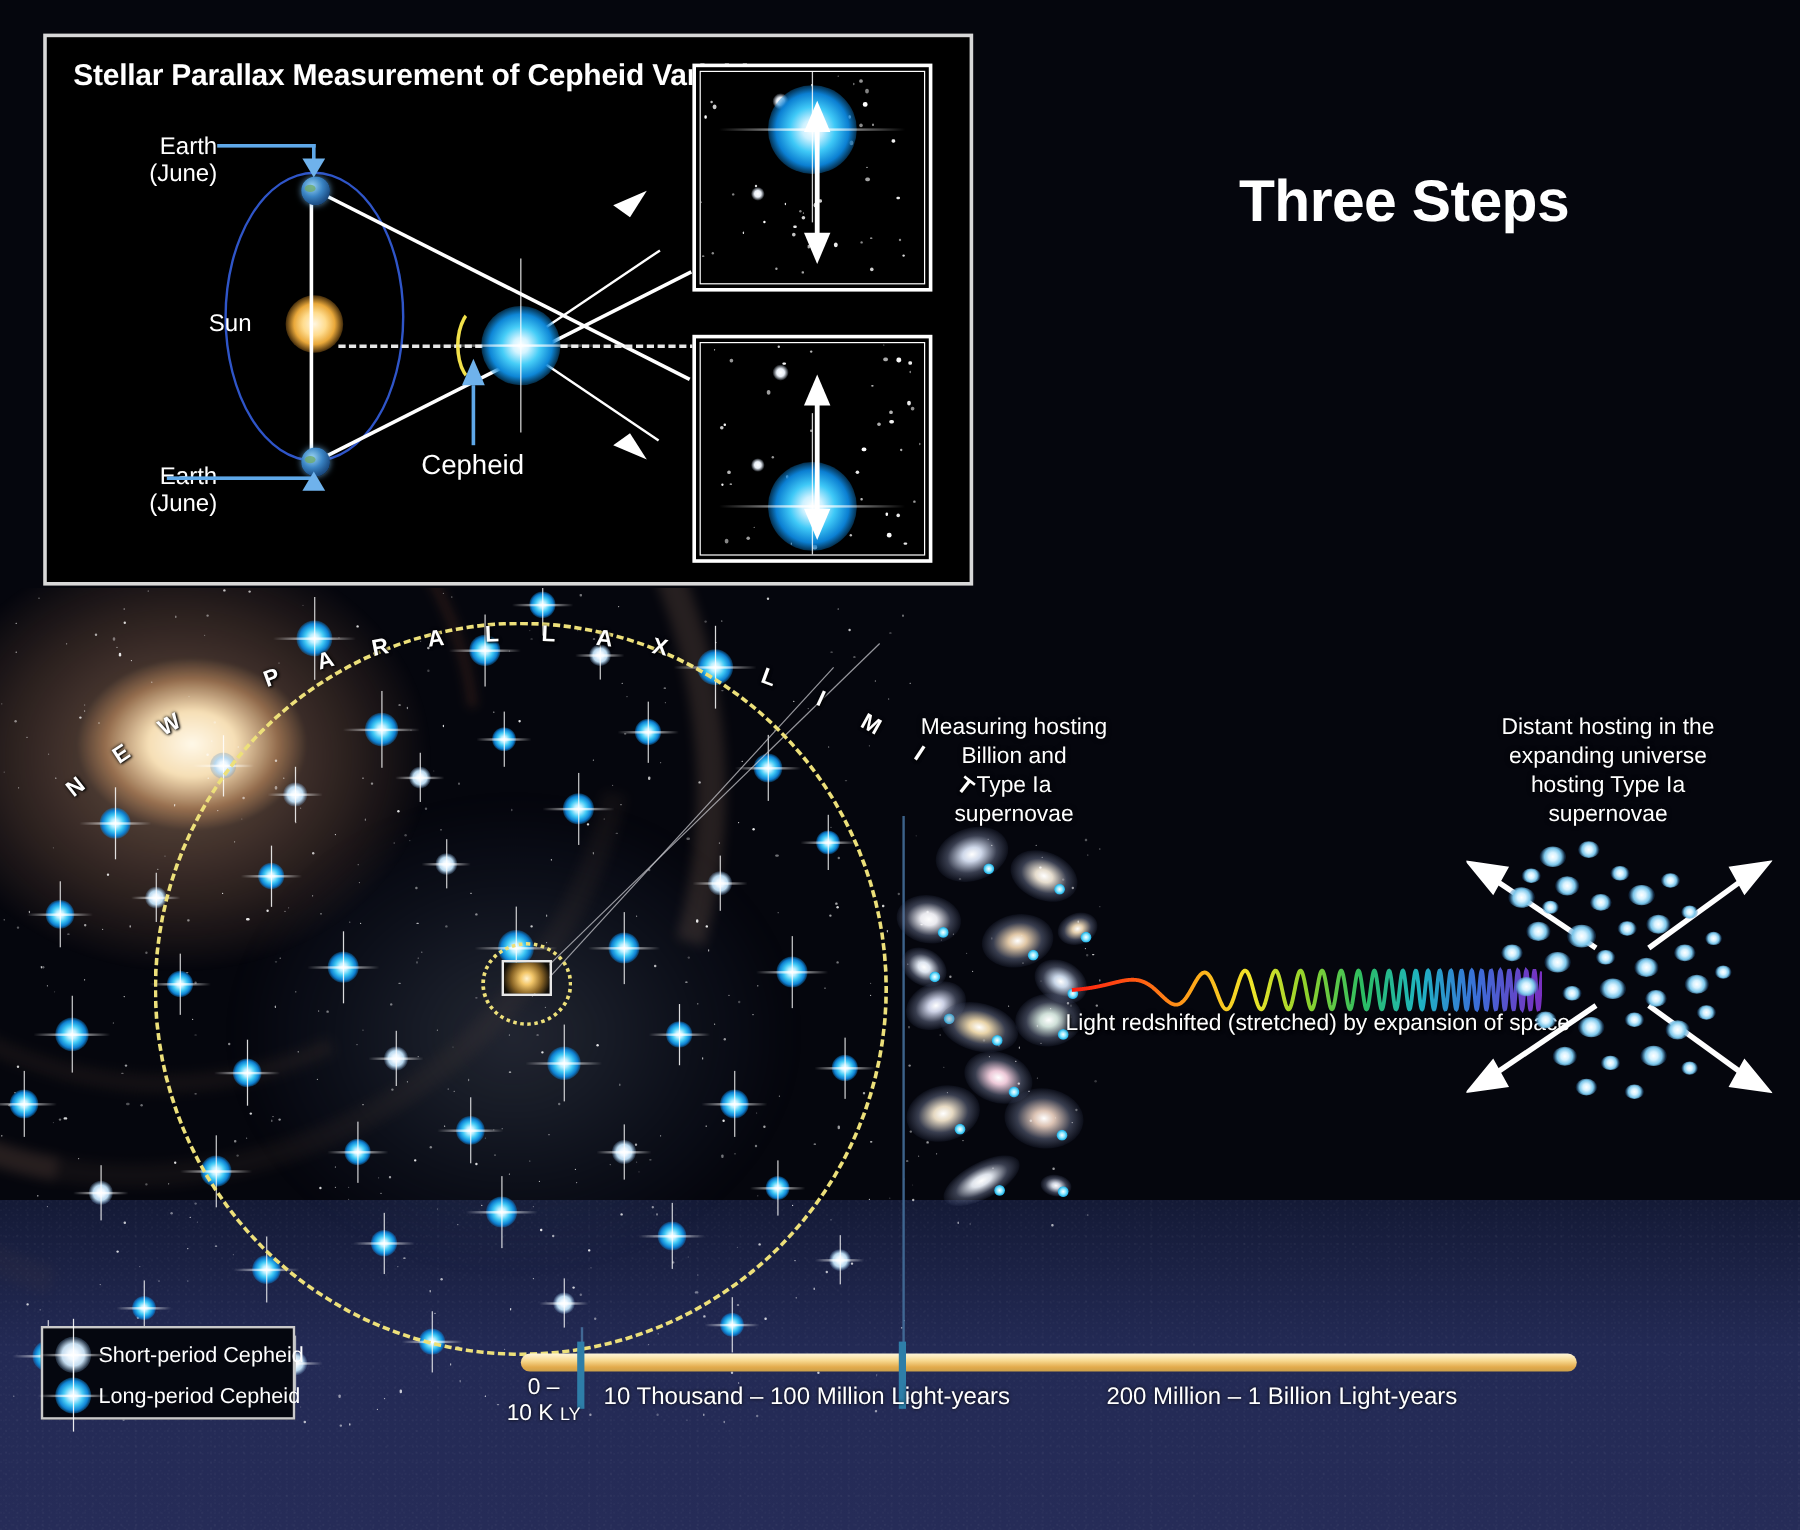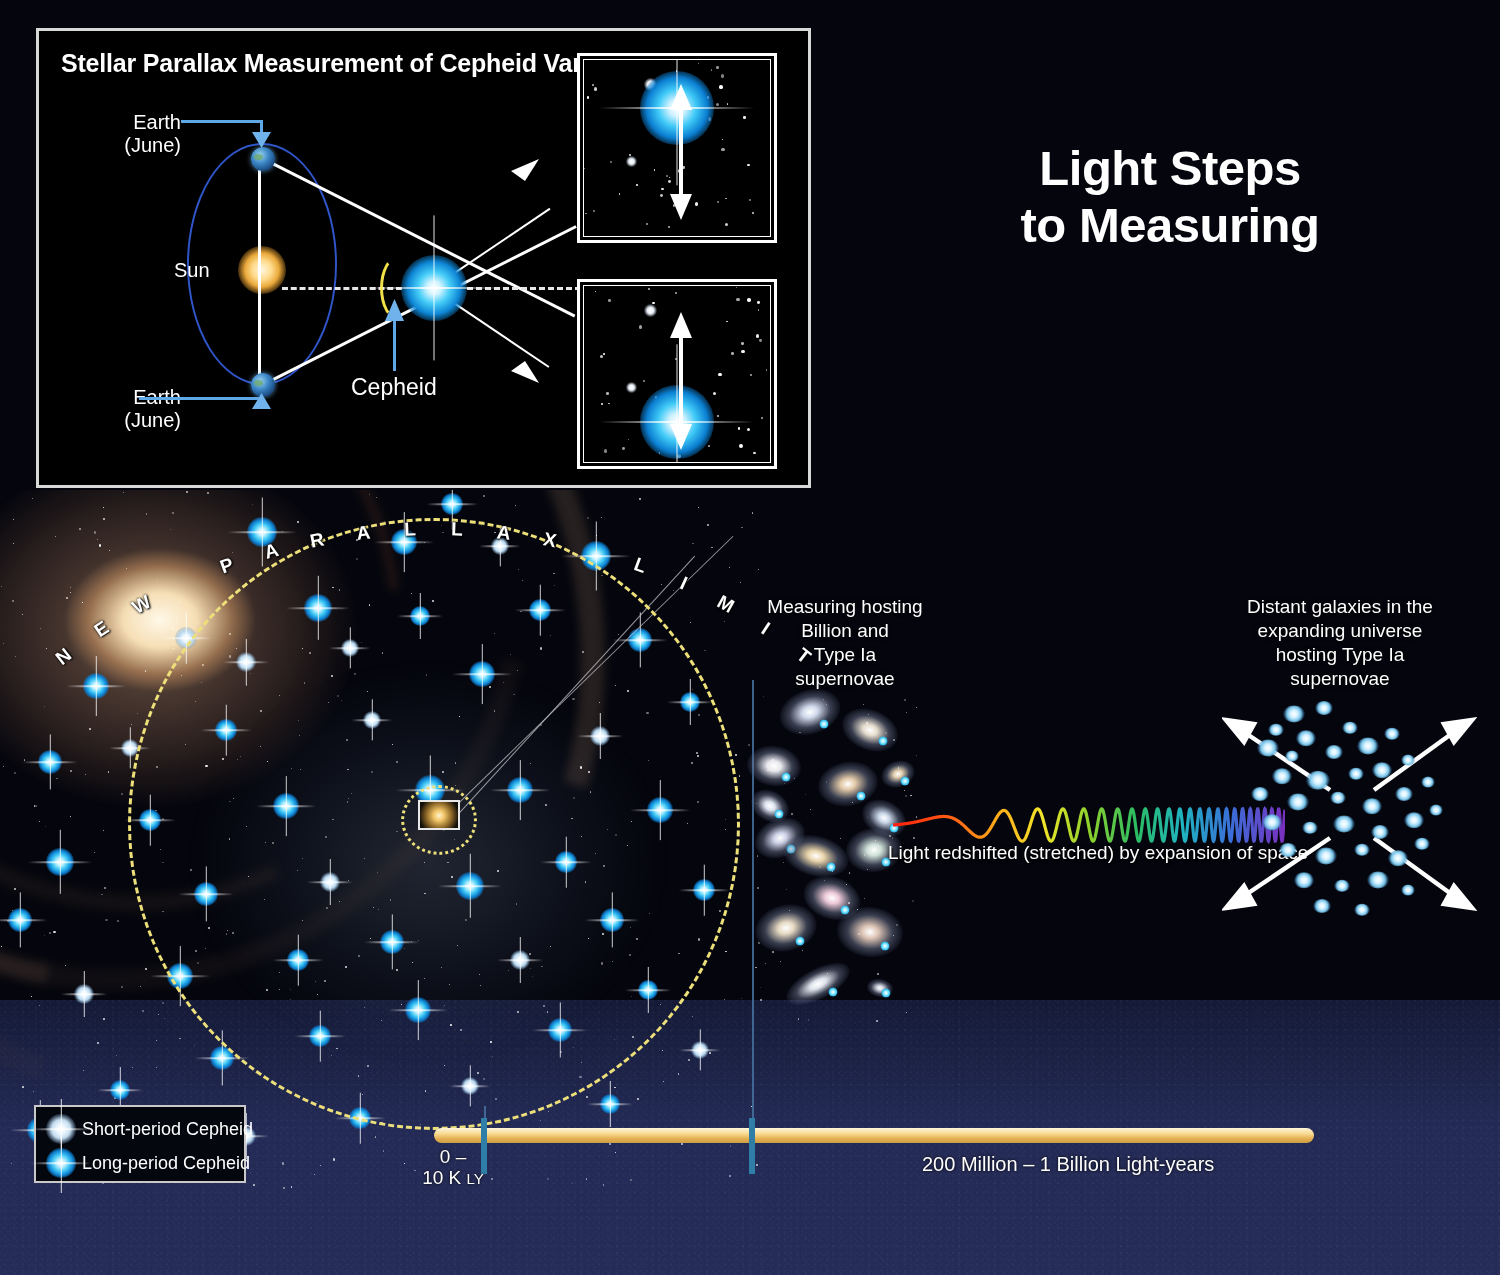--- a/index.html
+++ b/index.html
@@ -858,22 +858,21 @@
         <svg style="position:absolute;left:0;top:0;width:194px;height:184px;">
           <line x1="97" y1="42" x2="97" y2="146" stroke="#fff" stroke-width="4"></line>
           <polygon points="97,26 86,52 108,52" fill="#fff"></polygon>
           <polygon points="97,164 86,138 108,138" fill="#fff"></polygon>
         </svg>
       </div>
     </div>
   </div>
 
   <div class="main-title">
-    <div>Light Steps</div>
-    <div>to Measuring</div>
+    <div>Three Steps</div>
   </div>
 
   <div class="step-label" style="left:750px;top:595px;width:190px;">
     <div id="s2l1">Measuring hosting</div>
     <div id="s2l2">Billion and</div>
     <div id="s2l3">Type Ia</div>
     <div id="s2l4">supernovae</div>
   </div>
   <div class="cluster" id="galaxy-cluster">
       <div class="gal" style="left: 27px; top: 2px; width: 62px; height: 44px; transform: rotate(-18deg); background: radial-gradient(rgb(255, 255, 255) 0%, rgb(207, 216, 234) 18%, rgba(120, 130, 160, 0.45) 48%, rgba(30, 40, 70, 0.15) 72%, rgba(0, 0, 0, 0) 88%);"></div>
@@ -992,21 +991,21 @@
           <stop offset="86%" stop-color="#3a6fd8"></stop>
           <stop offset="100%" stop-color="#7a2fbf"></stop>
         </linearGradient>
       </defs>
       <path id="wavepath" fill="none" stroke="url(#spec)" stroke-width="3.2" d="M0.00,30.00L0.28,29.98L0.56,29.96L0.84,29.94L1.12,29.92L1.40,29.90L1.68,29.87L1.96,29.85L2.24,29.83L2.52,29.81L2.80,29.78L3.08,29.76L3.36,29.74L3.64,29.71L3.92,29.69L4.20,29.66L4.48,29.64L4.76,29.61L5.04,29.58L5.32,29.56L5.60,29.53L5.88,29.50L6.16,29.47L6.44,29.44L6.72,29.42L7.00,29.39L7.28,29.36L7.56,29.33L7.84,29.30L8.12,29.26L8.40,29.23L8.68,29.20L8.96,29.17L9.24,29.14L9.52,29.10L9.80,29.07L10.08,29.03L10.36,29.00L10.64,28.96L10.92,28.93L11.20,28.89L11.48,28.85L11.76,28.82L12.04,28.78L12.32,28.74L12.60,28.70L12.88,28.66L13.16,28.62L13.44,28.58L13.72,28.54L14.00,28.50L14.28,28.46L14.56,28.42L14.84,28.37L15.12,28.33L15.40,28.29L15.68,28.24L15.96,28.20L16.24,28.15L16.52,28.11L16.80,28.06L17.08,28.01L17.36,27.96L17.64,27.92L17.92,27.87L18.20,27.82L18.48,27.77L18.76,27.72L19.04,27.67L19.32,27.62L19.60,27.56L19.88,27.51L20.16,27.46L20.44,27.40L20.72,27.35L21.00,27.30L21.28,27.24L21.56,27.19L21.84,27.13L22.12,27.07L22.40,27.02L22.68,26.96L22.96,26.90L23.24,26.84L23.52,26.78L23.80,26.72L24.08,26.66L24.36,26.60L24.64,26.54L24.92,26.48L25.20,26.42L25.48,26.36L25.76,26.29L26.04,26.23L26.32,26.17L26.60,26.10L26.88,26.04L27.16,25.98L27.44,25.91L27.72,25.84L28.00,25.78L28.28,25.71L28.56,25.65L28.84,25.58L29.12,25.51L29.40,25.45L29.68,25.38L29.96,25.31L30.24,25.24L30.52,25.17L30.80,25.11L31.08,25.04L31.36,24.97L31.64,24.90L31.92,24.83L32.20,24.76L32.48,24.69L32.76,24.62L33.04,24.55L33.32,24.48L33.60,24.41L33.88,24.34L34.16,24.27L34.44,24.21L34.72,24.14L35.00,24.07L35.28,24.00L35.56,23.93L35.84,23.86L36.12,23.79L36.40,23.72L36.68,23.66L36.96,23.59L37.24,23.52L37.52,23.45L37.80,23.39L38.08,23.32L38.36,23.26L38.64,23.19L38.92,23.13L39.20,23.06L39.48,23.00L39.76,22.94L40.04,22.87L40.32,22.81L40.60,22.75L40.88,22.69L41.16,22.63L41.44,22.57L41.72,22.52L42.00,22.46L42.28,22.41L42.56,22.35L42.84,22.30L43.12,22.25L43.40,22.20L43.68,22.15L43.96,22.10L44.24,22.05L44.52,22.01L44.80,21.96L45.08,21.92L45.36,21.88L45.64,21.84L45.92,21.80L46.20,21.77L46.48,21.73L46.76,21.70L47.04,21.67L47.32,21.64L47.60,21.61L47.88,21.59L48.16,21.57L48.44,21.54L48.72,21.53L49.00,21.51L49.28,21.50L49.56,21.49L49.84,21.48L50.12,21.47L50.40,21.47L50.68,21.46L50.96,21.46L51.24,21.47L51.52,21.47L51.80,21.48L52.08,21.50L52.36,21.51L52.64,21.53L52.92,21.55L53.20,21.57L53.48,21.60L53.76,21.63L54.04,21.67L54.32,21.70L54.60,21.74L54.88,21.79L55.16,21.83L55.44,21.88L55.72,21.94L56.00,22.00L56.28,22.06L56.56,22.12L56.84,22.19L57.12,22.26L57.40,22.34L57.68,22.42L57.96,22.50L58.24,22.59L58.52,22.68L58.80,22.78L59.08,22.88L59.36,22.98L59.64,23.09L59.92,23.20L60.20,23.32L60.48,23.44L60.76,23.56L61.04,23.69L61.32,23.82L61.60,23.96L61.88,24.10L62.16,24.25L62.44,24.40L62.72,24.55L63.00,24.71L63.28,24.87L63.56,25.04L63.84,25.21L64.12,25.38L64.40,25.56L64.68,25.74L64.96,25.93L65.24,26.12L65.52,26.31L65.80,26.51L66.08,26.71L66.36,26.92L66.64,27.13L66.92,27.34L67.20,27.56L67.48,27.78L67.76,28.00L68.04,28.23L68.32,28.46L68.60,28.70L68.88,28.93L69.16,29.17L69.44,29.42L69.72,29.66L70.00,29.91L70.28,30.16L70.56,30.41L70.84,30.67L71.12,30.93L71.40,31.19L71.68,31.45L71.96,31.71L72.24,31.98L72.52,32.24L72.80,32.51L73.08,32.78L73.36,33.05L73.64,33.32L73.92,33.59L74.20,33.86L74.48,34.13L74.76,34.40L75.04,34.67L75.32,34.94L75.60,35.21L75.88,35.47L76.16,35.74L76.44,36.00L76.72,36.27L77.00,36.53L77.28,36.78L77.56,37.04L77.84,37.29L78.12,37.54L78.40,37.79L78.68,38.03L78.96,38.27L79.24,38.51L79.52,38.74L79.80,38.96L80.08,39.18L80.36,39.40L80.64,39.61L80.92,39.81L81.20,40.01L81.48,40.20L81.76,40.38L82.04,40.56L82.32,40.73L82.60,40.89L82.88,41.05L83.16,41.19L83.44,41.33L83.72,41.46L84.00,41.58L84.28,41.69L84.56,41.79L84.84,41.88L85.12,41.96L85.40,42.03L85.68,42.09L85.96,42.14L86.24,42.18L86.52,42.20L86.80,42.22L87.08,42.22L87.36,42.21L87.64,42.19L87.92,42.16L88.20,42.11L88.48,42.05L88.76,41.98L89.04,41.90L89.32,41.80L89.60,41.69L89.88,41.56L90.16,41.43L90.44,41.28L90.72,41.11L91.00,40.93L91.28,40.74L91.56,40.54L91.84,40.32L92.12,40.09L92.40,39.85L92.68,39.59L92.96,39.32L93.24,39.03L93.52,38.74L93.80,38.43L94.08,38.11L94.36,37.77L94.64,37.43L94.92,37.07L95.20,36.70L95.48,36.32L95.76,35.93L96.04,35.52L96.32,35.11L96.60,34.69L96.88,34.26L97.16,33.82L97.44,33.37L97.72,32.91L98.00,32.45L98.28,31.98L98.56,31.50L98.84,31.02L99.12,30.53L99.40,30.03L99.68,29.54L99.96,29.04L100.24,28.53L100.52,28.03L100.80,27.52L101.08,27.02L101.36,26.51L101.64,26.01L101.92,25.50L102.20,25.00L102.48,24.51L102.76,24.02L103.04,23.53L103.32,23.05L103.60,22.57L103.88,22.11L104.16,21.65L104.44,21.20L104.72,20.76L105.00,20.34L105.28,19.92L105.56,19.52L105.84,19.14L106.12,18.76L106.40,18.40L106.68,18.06L106.96,17.74L107.24,17.43L107.52,17.15L107.80,16.88L108.08,16.63L108.36,16.41L108.64,16.20L108.92,16.02L109.20,15.86L109.48,15.73L109.76,15.62L110.04,15.53L110.32,15.47L110.60,15.44L110.88,15.43L111.16,15.44L111.44,15.49L111.72,15.56L112.00,15.66L112.28,15.79L112.56,15.94L112.84,16.13L113.12,16.34L113.40,16.58L113.68,16.84L113.96,17.14L114.24,17.46L114.52,17.81L114.80,18.19L115.08,18.59L115.36,19.02L115.64,19.47L115.92,19.95L116.20,20.45L116.48,20.98L116.76,21.52L117.04,22.09L117.32,22.68L117.60,23.29L117.88,23.92L118.16,24.57L118.44,25.23L118.72,25.91L119.00,26.60L119.28,27.30L119.56,28.02L119.84,28.74L120.12,29.47L120.40,30.21L120.68,30.95L120.96,31.69L121.24,32.44L121.52,33.19L121.80,33.93L122.08,34.67L122.36,35.40L122.64,36.12L122.92,36.84L123.20,37.54L123.48,38.23L123.76,38.90L124.04,39.55L124.32,40.19L124.60,40.81L124.88,41.40L125.16,41.96L125.44,42.50L125.72,43.02L126.00,43.50L126.28,43.95L126.56,44.35L126.84,44.71L127.12,45.03L127.40,45.31L127.68,45.55L127.96,45.75L128.24,45.90L128.52,46.02L128.80,46.09L129.08,46.12L129.36,46.10L129.64,46.04L129.92,45.94L130.20,45.79L130.48,45.59L130.76,45.35L131.04,45.06L131.32,44.73L131.60,44.36L131.88,43.95L132.16,43.49L132.44,42.99L132.72,42.45L133.00,41.87L133.28,41.26L133.56,40.61L133.84,39.93L134.12,39.21L134.40,38.46L134.68,37.69L134.96,36.89L135.24,36.06L135.52,35.22L135.80,34.35L136.08,33.47L136.36,32.57L136.64,31.67L136.92,30.76L137.20,29.84L137.48,28.92L137.76,28.00L138.04,27.08L138.32,26.17L138.60,25.27L138.88,24.39L139.16,23.52L139.44,22.67L139.72,21.84L140.00,21.04L140.28,20.27L140.56,19.53L140.84,18.82L141.12,18.15L141.40,17.52L141.68,16.94L141.96,16.39L142.24,15.90L142.52,15.46L142.80,15.06L143.08,14.72L143.36,14.44L143.64,14.21L143.92,14.04L144.20,13.93L144.48,13.88L144.76,13.89L145.04,13.97L145.32,14.10L145.60,14.29L145.88,14.55L146.16,14.86L146.44,15.24L146.72,15.68L147.00,16.17L147.28,16.72L147.56,17.32L147.84,17.98L148.12,18.68L148.40,19.44L148.68,20.24L148.96,21.08L149.24,21.96L149.52,22.87L149.80,23.82L150.08,24.80L150.36,25.80L150.64,26.82L150.92,27.85L151.20,28.90L151.48,29.96L151.76,31.02L152.04,32.08L152.32,33.13L152.60,34.17L152.88,35.19L153.16,36.20L153.44,37.18L153.72,38.13L154.00,39.04L154.28,39.92L154.56,40.76L154.84,41.54L155.12,42.28L155.40,42.96L155.68,43.58L155.96,44.15L156.24,44.64L156.52,45.07L156.80,45.43L157.08,45.71L157.36,45.93L157.64,46.06L157.92,46.12L158.20,46.10L158.48,46.00L158.76,45.82L159.04,45.56L159.32,45.23L159.60,44.82L159.88,44.33L160.16,43.77L160.44,43.14L160.72,42.44L161.00,41.68L161.28,40.85L161.56,39.96L161.84,39.02L162.12,38.04L162.40,37.00L162.68,35.93L162.96,34.83L163.24,33.69L163.52,32.53L163.80,31.36L164.08,30.18L164.36,28.99L164.64,27.80L164.92,26.63L165.20,25.47L165.48,24.33L165.76,23.22L166.04,22.15L166.32,21.11L166.60,20.13L166.88,19.20L167.16,18.33L167.44,17.52L167.72,16.78L168.00,16.12L168.28,15.53L168.56,15.03L168.84,14.62L169.12,14.29L169.40,14.06L169.68,13.92L169.96,13.88L170.24,13.93L170.52,14.09L170.80,14.33L171.08,14.68L171.36,15.12L171.64,15.65L171.92,16.27L172.20,16.98L172.48,17.77L172.76,18.64L173.04,19.58L173.32,20.59L173.60,21.66L173.88,22.79L174.16,23.97L174.44,25.19L174.72,26.44L175.00,27.72L175.28,29.01L175.56,30.32L175.84,31.63L176.12,32.93L176.40,34.21L176.68,35.47L176.96,36.69L177.24,37.87L177.52,39.01L177.80,40.08L178.08,41.08L178.36,42.01L178.64,42.87L178.92,43.63L179.20,44.30L179.48,44.87L179.76,45.34L180.04,45.70L180.32,45.95L180.60,46.09L180.88,46.11L181.16,46.02L181.44,45.81L181.72,45.49L182.00,45.05L182.28,44.50L182.56,43.85L182.84,43.09L183.12,42.23L183.40,41.28L183.68,40.24L183.96,39.12L184.24,37.93L184.52,36.68L184.80,35.38L185.08,34.03L185.36,32.64L185.64,31.24L185.92,29.82L186.20,28.40L186.48,26.99L186.76,25.59L187.04,24.24L187.32,22.92L187.60,21.66L187.88,20.46L188.16,19.33L188.44,18.29L188.72,17.34L189.00,16.49L189.28,15.75L189.56,15.13L189.84,14.63L190.12,14.25L190.40,14.00L190.68,13.89L190.96,13.91L191.24,14.06L191.52,14.36L191.80,14.78L192.08,15.34L192.36,16.02L192.64,16.82L192.92,17.74L193.20,18.77L193.48,19.90L193.76,21.11L194.04,22.41L194.32,23.78L194.60,25.21L194.88,26.68L195.16,28.18L195.44,29.71L195.72,31.24L196.00,32.76L196.28,34.26L196.56,35.72L196.84,37.14L197.12,38.49L197.40,39.77L197.68,40.95L197.96,42.04L198.24,43.02L198.52,43.88L198.80,44.61L199.08,45.20L199.36,45.65L199.64,45.95L199.92,46.10L200.20,46.10L200.48,45.94L200.76,45.62L201.04,45.15L201.32,44.53L201.60,43.77L201.88,42.87L202.16,41.84L202.44,40.69L202.72,39.44L203.00,38.08L203.28,36.64L203.56,35.13L203.84,33.57L204.12,31.97L204.40,30.34L204.68,28.71L204.96,27.08L205.24,25.49L205.52,23.93L205.80,22.44L206.08,21.02L206.36,19.70L206.64,18.48L206.92,17.38L207.20,16.41L207.48,15.59L207.76,14.92L208.04,14.41L208.32,14.07L208.60,13.90L208.88,13.90L209.16,14.09L209.44,14.44L209.72,14.97L210.00,15.67L210.28,16.53L210.56,17.53L210.84,18.69L211.12,19.97L211.40,21.36L211.68,22.86L211.96,24.44L212.24,26.09L212.52,27.78L212.80,29.51L213.08,31.24L213.36,32.96L213.64,34.65L213.92,36.29L214.20,37.86L214.48,39.34L214.76,40.71L215.04,41.96L215.32,43.07L215.60,44.02L215.88,44.81L216.16,45.42L216.44,45.84L216.72,46.07L217.00,46.11L217.28,45.95L217.56,45.59L217.84,45.04L218.12,44.31L218.40,43.39L218.68,42.31L218.96,41.07L219.24,39.68L219.52,38.18L219.80,36.56L220.08,34.86L220.36,33.10L220.64,31.29L220.92,29.46L221.20,27.64L221.48,25.84L221.76,24.09L222.04,22.42L222.32,20.84L222.60,19.39L222.88,18.06L223.16,16.90L223.44,15.90L223.72,15.10L224.00,14.49L224.28,14.08L224.56,13.89L224.84,13.92L225.12,14.17L225.40,14.64L225.68,15.31L225.96,16.19L226.24,17.26L226.52,18.51L226.80,19.92L227.08,21.47L227.36,23.15L227.64,24.93L227.92,26.78L228.20,28.67L228.48,30.60L228.76,32.51L229.04,34.40L229.32,36.22L229.60,37.96L229.88,39.58L230.16,41.07L230.44,42.40L230.72,43.56L231.00,44.51L231.28,45.26L231.56,45.77L231.84,46.06L232.12,46.11L232.40,45.92L232.68,45.49L232.96,44.82L233.24,43.93L233.52,42.83L233.80,41.53L234.08,40.05L234.36,38.42L234.64,36.65L234.92,34.78L235.20,32.83L235.48,30.83L235.76,28.82L236.04,26.82L236.32,24.87L236.60,23.00L236.88,21.23L237.16,19.60L237.44,18.13L237.72,16.85L238.00,15.78L238.28,14.93L238.56,14.33L238.84,13.97L239.12,13.88L239.40,14.05L239.68,14.49L239.96,15.17L240.24,16.11L240.52,17.27L240.80,18.65L241.08,20.22L241.36,21.95L241.64,23.83L241.92,25.81L242.20,27.86L242.48,29.96L242.76,32.05L243.04,34.12L243.32,36.12L243.60,38.02L243.88,39.78L244.16,41.38L244.44,42.78L244.72,43.96L245.00,44.90L245.28,45.59L245.56,45.99L245.84,46.12L246.12,45.96L246.40,45.52L246.68,44.80L246.96,43.81L247.24,42.58L247.52,41.11L247.80,39.45L248.08,37.60L248.36,35.62L248.64,33.53L248.92,31.38L249.20,29.19L249.48,27.02L249.76,24.89L250.04,22.86L250.32,20.96L250.60,19.23L250.88,17.69L251.16,16.38L251.44,15.33L251.72,14.55L252.00,14.06L252.28,13.88L252.56,14.01L252.84,14.44L253.12,15.17L253.40,16.19L253.68,17.48L253.96,19.02L254.24,20.77L254.52,22.70L254.80,24.78L255.08,26.97L255.36,29.22L255.64,31.49L255.92,33.74L256.20,35.91L256.48,37.97L256.76,39.87L257.04,41.57L257.32,43.05L257.60,44.26L257.88,45.19L258.16,45.80L258.44,46.09L258.72,46.06L259.00,45.69L259.28,45.00L259.56,43.99L259.84,42.69L260.12,41.13L260.40,39.33L260.68,37.33L260.96,35.17L261.24,32.90L261.52,30.57L261.80,28.22L262.08,25.90L262.36,23.67L262.64,21.57L262.92,19.65L263.20,17.95L263.48,16.51L263.76,15.35L264.04,14.52L264.32,14.03L264.60,13.88L264.88,14.09L265.16,14.65L265.44,15.56L265.72,16.78L266.00,18.30L266.28,20.09L266.56,22.10L266.84,24.30L267.12,26.62L267.40,29.03L267.68,31.46L267.96,33.86L268.24,36.18L268.52,38.36L268.80,40.35L269.08,42.10L269.36,43.58L269.64,44.74L269.92,45.56L270.20,46.02L270.48,46.11L270.76,45.81L271.04,45.14L271.32,44.11L271.60,42.75L271.88,41.08L272.16,39.14L272.44,36.98L272.72,34.65L273.00,32.20L273.28,29.70L273.56,27.20L273.84,24.76L274.12,22.45L274.40,20.32L274.68,18.43L274.96,16.81L275.24,15.52L275.52,14.59L275.80,14.04L276.08,13.88L276.36,14.13L276.64,14.78L276.92,15.81L277.20,17.20L277.48,18.92L277.76,20.92L278.04,23.15L278.32,25.57L278.60,28.10L278.88,30.68L279.16,33.25L279.44,35.74L279.72,38.08L280.00,40.22L280.28,42.10L280.56,43.66L280.84,44.86L281.12,45.68L281.40,46.08L281.68,46.05L281.96,45.61L282.24,44.74L282.52,43.48L282.80,41.85L283.08,39.91L283.36,37.69L283.64,35.27L283.92,32.70L284.20,30.05L284.48,27.39L284.76,24.80L285.04,22.36L285.32,20.11L285.60,18.14L285.88,16.49L286.16,15.22L286.44,14.36L286.72,13.93L287.00,13.95L287.28,14.42L287.56,15.33L287.84,16.66L288.12,18.36L288.40,20.40L288.68,22.72L288.96,25.25L289.24,27.92L289.52,30.65L289.80,33.36L290.08,35.99L290.36,38.44L290.64,40.65L290.92,42.56L291.20,44.10L291.48,45.22L291.76,45.91L292.04,46.12L292.32,45.86L292.60,45.12L292.88,43.94L293.16,42.33L293.44,40.36L293.72,38.07L294.00,35.54L294.28,32.83L294.56,30.04L294.84,27.24L295.12,24.52L295.40,21.96L295.68,19.65L295.96,17.65L296.24,16.03L296.52,14.84L296.80,14.11L297.08,13.88L297.36,14.15L297.64,14.92L297.92,16.16L298.20,17.83L298.48,19.89L298.76,22.28L299.04,24.91L299.32,27.70L299.60,30.58L299.88,33.44L300.16,36.19L300.44,38.75L300.72,41.03L301.00,42.96L301.28,44.47L301.56,45.51L301.84,46.05L302.12,46.06L302.40,45.55L302.68,44.53L302.96,43.02L303.24,41.09L303.52,38.78L303.80,36.18L304.08,33.37L304.36,30.45L304.64,27.50L304.92,24.64L305.20,21.95L305.48,19.53L305.76,17.46L306.04,15.81L306.32,14.65L306.60,14.01L306.88,13.91L307.16,14.37L307.44,15.36L307.72,16.86L308.00,18.82L308.28,21.17L308.56,23.83L308.84,26.71L309.12,29.71L309.40,32.72L309.68,35.64L309.96,38.37L310.24,40.80L310.52,42.85L310.80,44.45L311.08,45.54L311.36,46.07L311.64,46.02L311.92,45.40L312.20,44.23L312.48,42.54L312.76,40.39L313.04,37.86L313.32,35.04L313.60,32.03L313.88,28.95L314.16,25.90L314.44,22.99L314.72,20.34L315.00,18.05L315.28,16.20L315.56,14.85L315.84,14.08L316.12,13.89L316.40,14.31L316.68,15.32L316.96,16.89L317.24,18.96L317.52,21.44L317.80,24.26L318.08,27.29L318.36,30.44L318.64,33.57L318.92,36.57L319.20,39.32L319.48,41.71L319.76,43.66L320.04,45.07L320.32,45.90L320.60,46.11L320.88,45.69L321.16,44.65L321.44,43.04L321.72,40.91L322.00,38.34L322.28,35.44L322.56,32.32L322.84,29.10L323.12,25.92L323.40,22.89L323.68,20.15L323.96,17.80L324.24,15.94L324.52,14.64L324.80,13.97L325.08,13.95L325.36,14.59L325.64,15.85L325.92,17.70L326.20,20.06L326.48,22.83L326.76,25.90L327.04,29.14L327.32,32.43L327.60,35.61L327.88,38.57L328.16,41.17L328.44,43.31L328.72,44.88L329.00,45.84L329.28,46.12L329.56,45.72L329.84,44.65L330.12,42.95L330.40,40.70L330.68,37.99L330.96,34.93L331.24,31.65L331.52,28.30L331.80,25.02L332.08,21.95L332.36,19.23L332.64,16.97L332.92,15.28L333.20,14.23L333.48,13.88L333.76,14.24L334.04,15.29L334.32,17.00L334.60,19.28L334.88,22.05L335.16,25.17L335.44,28.51L335.72,31.93L336.00,35.26L336.28,38.36L336.56,41.09L336.84,43.31L337.12,44.94L337.40,45.88L337.68,46.11L337.96,45.59L338.24,44.36L338.52,42.47L338.80,40.00L339.08,37.06L339.36,33.80L339.64,30.35L339.92,26.88L340.20,23.56L340.48,20.53L340.76,17.94L341.04,15.92L341.32,14.56L341.60,13.92L341.88,14.05L342.16,14.93L342.44,16.54L342.72,18.79L343.00,21.57L343.28,24.77L343.56,28.22L343.84,31.76L344.12,35.22L344.40,38.43L344.68,41.24L344.96,43.50L345.24,45.10L345.52,45.97L345.80,46.06L346.08,45.36L346.36,43.90L346.64,41.75L346.92,39.02L347.20,35.83L347.48,32.36L347.76,28.76L348.04,25.21L348.32,21.91L348.60,19.01L348.88,16.65L349.16,14.97L349.44,14.05L349.72,13.93L350.00,14.64L350.28,16.12L350.56,18.32L350.84,21.12L351.12,24.37L351.40,27.93L351.68,31.59L351.96,35.17L352.24,38.49L352.52,41.38L352.80,43.67L353.08,45.25L353.36,46.04L353.64,45.98L353.92,45.09L354.20,43.40L354.48,41.00L354.76,38.01L355.04,34.59L355.32,30.93L355.60,27.21L355.88,23.64L356.16,20.40L356.44,17.68L356.72,15.61L357.00,14.32L357.28,13.88L357.56,14.31L357.84,15.60L358.12,17.67L358.40,20.41L358.68,23.69L358.96,27.32L359.24,31.09L359.52,34.81L359.80,38.27L360.08,41.28L360.36,43.66L360.64,45.29L360.92,46.06L361.20,45.94L361.48,44.92L361.76,43.06L362.04,40.47L362.32,37.28L362.60,33.68L362.88,29.86L363.16,26.05L363.44,22.45L363.72,19.29L364.00,16.73L364.28,14.94L364.56,14.00L364.84,13.99L365.12,14.90L365.40,16.69L365.68,19.25L365.96,22.44L366.24,26.08L366.52,29.95L366.80,33.82L367.08,37.48L367.36,40.70L367.64,43.29L367.92,45.10L368.20,46.02L368.48,45.98L368.76,45.00L369.04,43.12L369.32,40.45L369.60,37.15L369.88,33.42L370.16,29.48L370.44,25.57L370.72,21.92L371.00,18.75L371.28,16.27L371.56,14.62L371.84,13.91L372.12,14.18L372.40,15.42L372.68,17.56L372.96,20.47L373.24,23.97L373.52,27.84L373.80,31.86L374.08,35.76L374.36,39.31L374.64,42.29L374.92,44.49L375.20,45.79L375.48,46.10L375.76,45.39L376.04,43.72L376.32,41.17L376.60,37.91L376.88,34.14L377.16,30.11L377.44,26.06L377.72,22.26L378.00,18.96L378.28,16.36L378.56,14.64L378.84,13.90L379.12,14.21L379.40,15.54L379.68,17.82L379.96,20.89L380.24,24.56L380.52,28.59L380.80,32.71L381.08,36.67L381.36,40.18L381.64,43.03L381.92,45.02L382.20,46.02L382.48,45.95L382.76,44.82L383.04,42.70L383.32,39.72L383.60,36.09L383.88,32.05L384.16,27.87L384.44,23.82L384.72,20.19L385.00,17.22L385.28,15.11L385.56,14.02L385.84,14.02L386.12,15.11L386.40,17.22L386.68,20.21L386.96,23.88L387.24,27.97L387.52,32.21L387.80,36.30L388.08,39.96L388.36,42.93L388.64,45.00L388.92,46.02L389.20,45.92L389.48,44.71L389.76,42.45L390.04,39.32L390.32,35.52L390.60,31.33L390.88,27.04L391.16,22.96L391.44,19.37L391.72,16.54L392.00,14.67"></path>
     </svg>
   </div>
   <div class="wave-caption">Light redshifted (stretched) by expansion of space</div>
 
   <div class="step-label" style="left:1240px;top:595px;width:200px;">
-    <div id="s3l1">Distant galaxies in the</div>
+    <div id="s3l1">Distant hosting in the</div>
     <div id="s3l2">expanding universe</div>
     <div id="s3l3">hosting Type Ia</div>
     <div id="s3l4">supernovae</div>
   </div>
   <div class="distant" id="distant-galaxies">
     <svg width="255" height="235" viewBox="0 0 255 235" style="position:absolute;left:0;top:0;">
       <g stroke="#fff" stroke-width="4.5" fill="#fff">
         <line x1="108" y1="100" x2="22" y2="42"></line>
         <polygon points="4,30 32,34 22,52"></polygon>
         <line x1="152" y1="100" x2="232" y2="42"></line>
@@ -1063,20 +1062,21 @@
   <div class="tick" style="left:481px;top:1118px;height:56px;"></div>
   <div class="tick" style="left:749px;top:1118px;height:56px;"></div>
 
   <div class="scale-small" style="left:410px;top:1146px;width:86px;">
     <div>0  –</div>
     <div>
       <span>10 K</span>
       <span class="k">LY</span>
     </div>
   </div>
+  <div class="scale-text" style="left:503px;top:1153px;">10 Thousand – 100 Million Light-years</div>
   <div class="scale-text" style="left:922px;top:1153px;">200 Million  – 1 Billion Light-years</div>
 
   <div class="legend">
     <div class="legend-row" style="top:5px;">
       <span class="legend-star">
         <i style="background:radial-gradient(circle,#ffffff 0%,#eef7ff 20%,#c4dcef 44%,rgba(130,170,210,.35) 66%,rgba(40,70,110,0) 82%);"></i>
       </span>
       <span class="legend-label">Short-period Cepheid</span>
     </div>
     <div class="legend-row" style="top:39px;">

